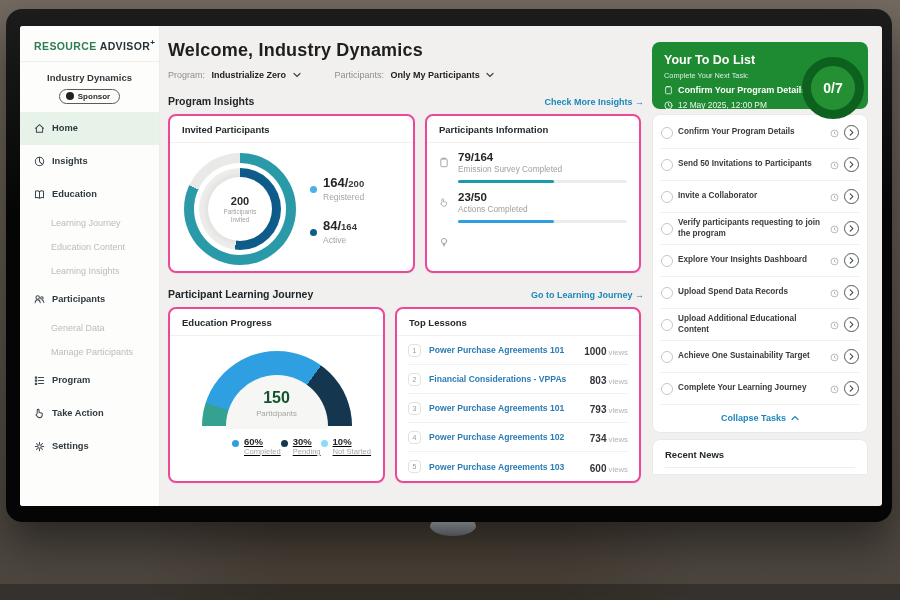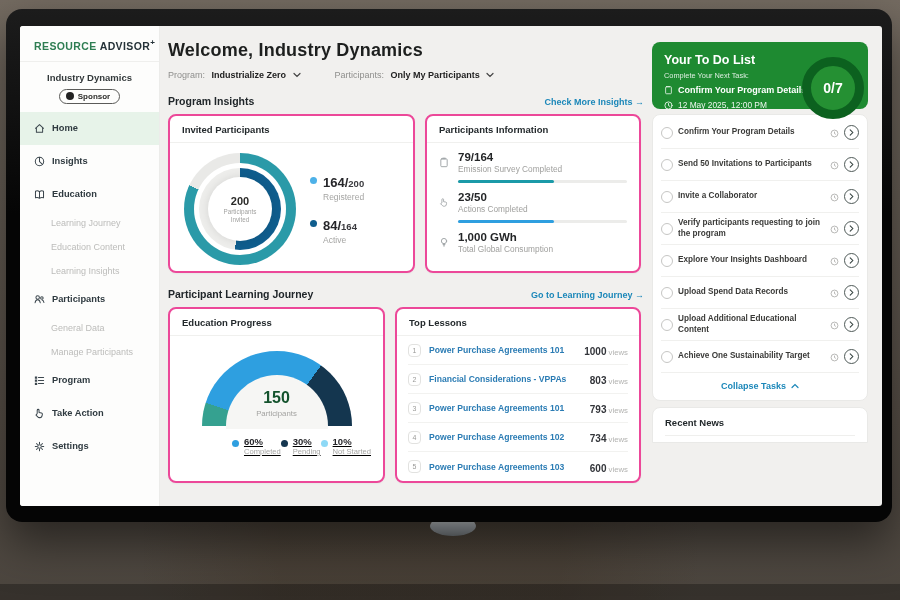--- a/index.html
+++ b/index.html
@@ -57,21 +57,21 @@
   .donut { position:relative; width:112px; height:112px; }
   .donut > div { position:absolute; border-radius:50%; }
   .ring-outer { inset:0; }
   .ring-outer-hole { inset:10px; background:#fff; }
   .ring-inner { inset:15px; }
   .ring-inner-hole { inset:24px; background:#fff; box-shadow:0 0 8px rgba(0,0,0,0.10);
     display:flex; flex-direction:column; align-items:center; justify-content:center; }
   .donut-val { font-size:11px; font-weight:bold; color:#2b2b29; }
   .donut-lab { font-size:6.3px; color:#a3a3a1; margin-top:1px; }
   .legend-v { display:flex; flex-direction:column; gap:14px; }
-  .leg-item { display:flex; gap:6px; }
+  .leg-item { display:flex; gap:6px;align-items:center; }
   .leg-dot { width:7px; height:7px; border-radius:50%; margin-top:4px; flex:0 0 auto; }
   .leg-num { font-size:13px; font-weight:bold; color:#26262a; }
   .leg-den { font-size:9.5px; font-weight:bold; color:#3a3a3e; }
   .leg-lab { font-size:8.5px; color:#a5a5a3; margin-top:1px; }
 
   .card-info { width:216px; height:159px; }
   .info-row { display:flex; gap:9px; padding:8px 12px 0 12px; }
   .info-ico { margin-top:3px; }
   .info-ico svg { stroke:#9aa0a2; }
   .info-col { flex:1; }
@@ -300,24 +300,20 @@
                 <div class="bar">
                     <div class="bar-fill" style="width: 57%; background: rgb(46, 159, 224);"></div>
                   </div>
               </span>
             </div>
             <div class="info-row">
               <span class="info-ico"><svg width="10" height="11" viewBox="0 0 11 12" fill="none" stroke-width="1" stroke-linecap="round">
                     <circle cx="5.5" cy="4.4" r="2.9"></circle>
                     <path d="M4.5 8.2h2M4.8 9.7h1.4"></path>
                   </svg></span>
-              <span class="info-col">
-                <div class="info-val">1,000 GWh</div>
-                <div class="info-lab">Total Global Consumption</div>
-              </span>
             </div>
           </div>
         </div>
 
         <div class="sect">
           <span class="t">Participant Learning Journey</span>
           <span class="lnk"><span>Go to Learning Journey</span> <span>→</span></span>
         </div>
 
         <div class="cards">
@@ -508,20 +504,33 @@
             <span class="clock-s"><svg width="9" height="9" viewBox="0 0 10 10" fill="none" stroke-width="0.9">
                   <circle cx="5" cy="5" r="3.8"></circle>
                   <path d="M5 2.9v2.2L6.5 6"></path>
                 </svg></span>
             <span class="go-btn">
                 <svg width="5" height="7" viewBox="0 0 5 8" fill="none" stroke-width="1.2" stroke-linecap="round">
                   <path d="M1 1l3 3-3 3"></path>
                 </svg>
               </span>
           </div>
+          <div class="todo-row">
+            <span class="chk"></span>
+            <span class="todo-lab">Complete Your Learning Journey</span>
+            <span class="clock-s"><svg width="9" height="9" viewBox="0 0 10 10" fill="none" stroke-width="0.9">
+                  <circle cx="5" cy="5" r="3.8"></circle>
+                  <path d="M5 2.9v2.2L6.5 6"></path>
+                </svg></span>
+            <span class="go-btn">
+                <svg width="5" height="7" viewBox="0 0 5 8" fill="none" stroke-width="1.2" stroke-linecap="round">
+                  <path d="M1 1l3 3-3 3"></path>
+                </svg>
+              </span>
+          </div>
           <div class="collapse">
             <span>Collapse Tasks</span>
             <svg width="8" height="6" viewBox="0 0 8 6" fill="none" stroke-width="1.2" stroke-linecap="round">
                 <path d="M1 4.5l3-3 3 3"></path>
               </svg>
           </div>
         </div>
 
         <div class="news-card">
           <div class="news-t">Recent News</div>

